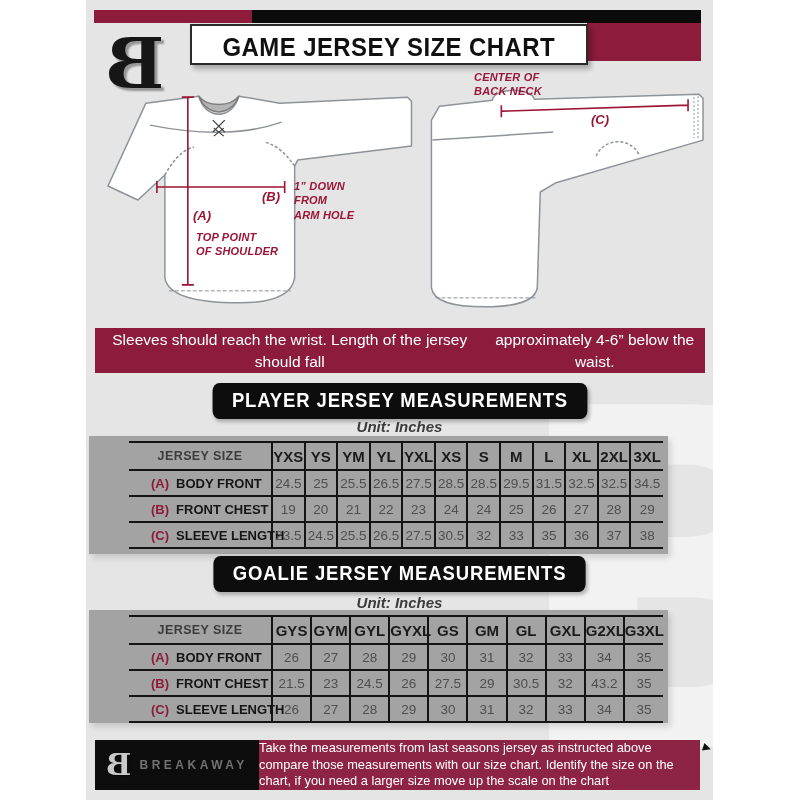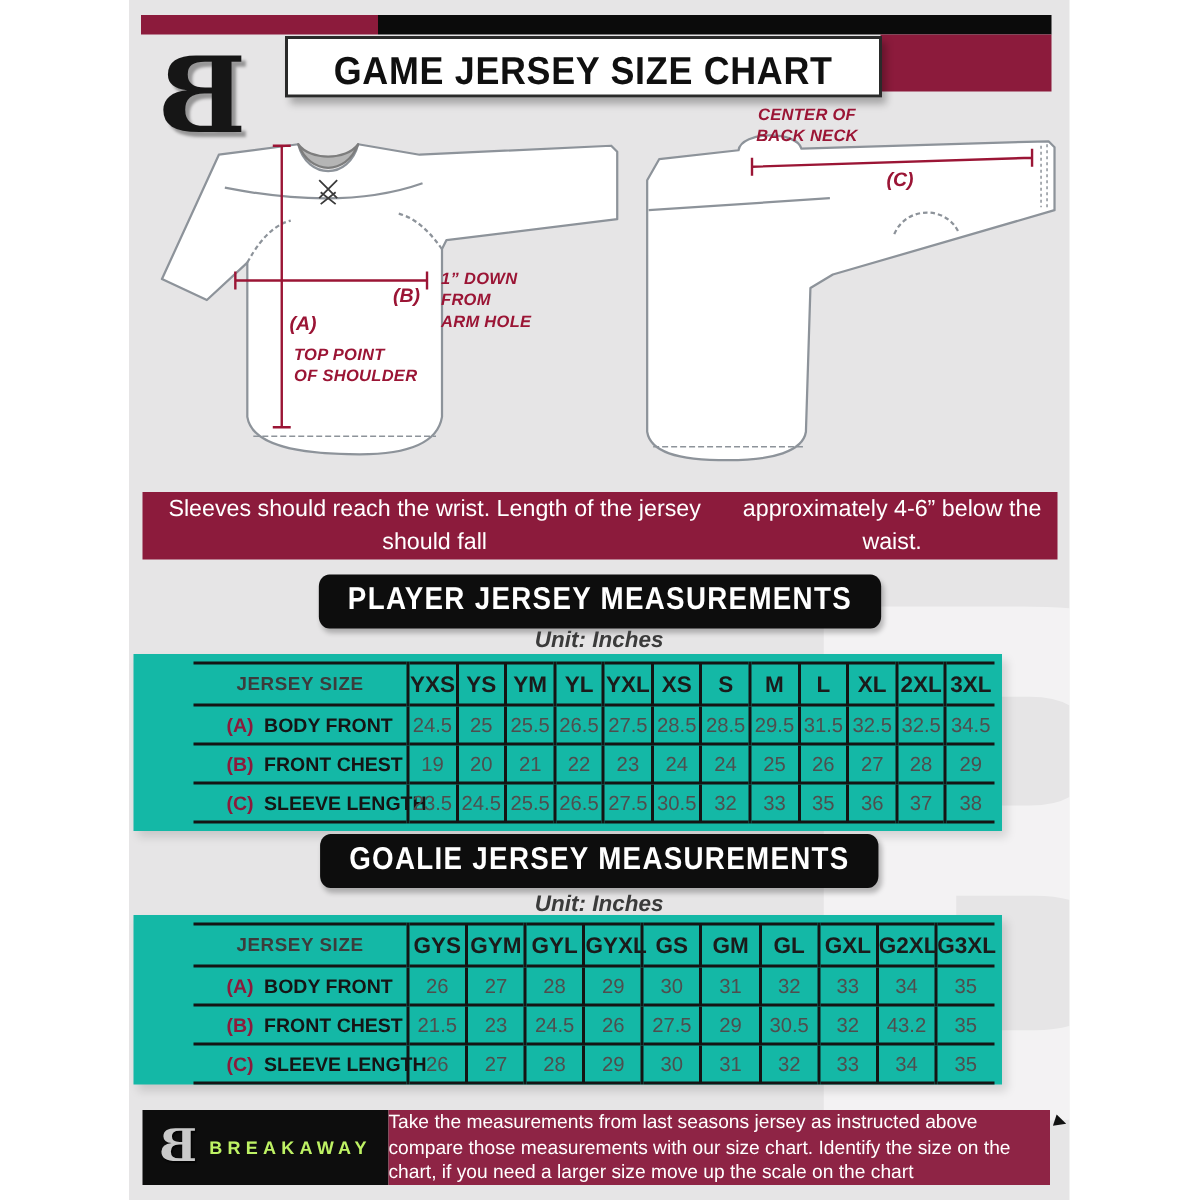--- a/index.html
+++ b/index.html
@@ -26,36 +26,36 @@
   
   .notice{left:9px;top:328px;width:610px;height:45px;background:var(--maroon);color:#fff;font-size:15.5px;
           line-height:1.42;display:flex;align-items:center;justify-content:center;text-align:center;}
   
   .banner-wrap{left:0;right:0;text-align:center;}
   .pill{display:inline-block;background:#0d0d0d;color:#fff;font-weight:800;font-size:21px;letter-spacing:1px;
         padding:5px 22px 7px;border-radius:8px;white-space:nowrap;transform:scaleX(.88);
         box-shadow:2px 3px 4px rgba(0,0,0,0.25);}
   .unit{left:0;right:0;text-align:center;font-weight:bold;font-style:italic;font-size:15px;color:#3b3b3b;}
   
-  .table-panel{left:3px;width:579px;background:#14b8a6;box-shadow:3px 4px 6px rgba(0,0,0,0.13);
+  .table-panel{left:3px;width:579px;background:#a3a3a3;box-shadow:3px 4px 6px rgba(0,0,0,0.13);
                padding:5px 12px 8px 40px;}
   table{border-collapse:collapse;table-layout:fixed;width:534px;}
   thead tr{border-top:2.5px solid #141414;border-bottom:2.5px solid #141414;height:28px;}
   tbody tr{border-bottom:2.5px solid #141414;height:26px;}
   th,td{padding:0;vertical-align:middle;}
   th.size-label{width:143px;font-size:12.5px;font-weight:600;color:#3c3c3c;letter-spacing:.4px;text-align:center;}
   th.size-col{font-size:15px;font-weight:bold;color:#1b1b1b;text-align:center;border-left:2px solid #141414;}
   td{font-size:13.5px;color:#4e4e4e;text-align:center;border-left:2px solid #141414;}
   th.row-label{text-align:left;padding-left:22px;font-size:13px;font-weight:bold;color:#151515;white-space:nowrap;}
   th.row-label .key{color:var(--maroon);font-weight:800;margin-right:7px;}
   
   .footer-black{left:9px;top:740px;width:164px;height:50px;background:#0d0d0d;display:flex;align-items:center;justify-content:center;gap:8px;}
   .footer-black .mini-b{display:inline-block;font-family:"DejaVu Serif",serif;font-weight:bold;font-size:30px;line-height:1;
                         color:#c9c9c9;transform:scaleX(-1);text-shadow:-1px 1px 1px rgba(0,0,0,0.8);}
-  .brand{color:#bef264;font-weight:bold;font-size:12px;letter-spacing:3.5px;}
+  .brand{color:#737373;font-weight:bold;font-size:12px;letter-spacing:3.5px;}
   .footer-maroon{left:173px;top:740px;width:441px;height:50px;background:#8E2445;color:#fff;
                  font-size:12.8px;line-height:1.3;padding:4px 6px 4px 0;display:flex;align-items:center;}
   .watermark{position:absolute;z-index:1;left:420px;top:350px;font-size:470px;line-height:1;font-weight:bold;
              font-family:"DejaVu Sans",sans-serif;color:rgba(255,255,255,0.5);}
   .cursor{left:617px;top:744px;width:0;height:0;border-left:8px solid #111;border-top:4px solid transparent;
           border-bottom:4px solid transparent;transform:rotate(18deg);}
 </style>
 </head>
 <body>
 
@@ -111,21 +111,21 @@
       <div>TOP POINT</div>
       <div>OF SHOULDER</div>
     </div>
     <span class="anno-key" style="left:176px;top:119px;">(B)</span>
     <div class="anno" style="left:208px;top:109px;">
       <div>1” DOWN</div>
       <div>FROM</div>
       <div>ARM HOLE</div>
     </div>
     <span class="anno-key" style="left:505px;top:42px;">(C)</span>
-    <div class="anno" style="left:388px;top:0px;width:128px;text-align:center;">
+    <div class="anno" style="left:388px;top:0px;width:128px;">
       <div>CENTER OF</div>
       <div>BACK NECK</div>
     </div>
   </div>
 
   <div class="z notice">
     <span>Sleeves should reach the wrist. Length of the jersey should fall</span>
     <span>approximately 4-6” below the waist.</span>
   </div>
 

